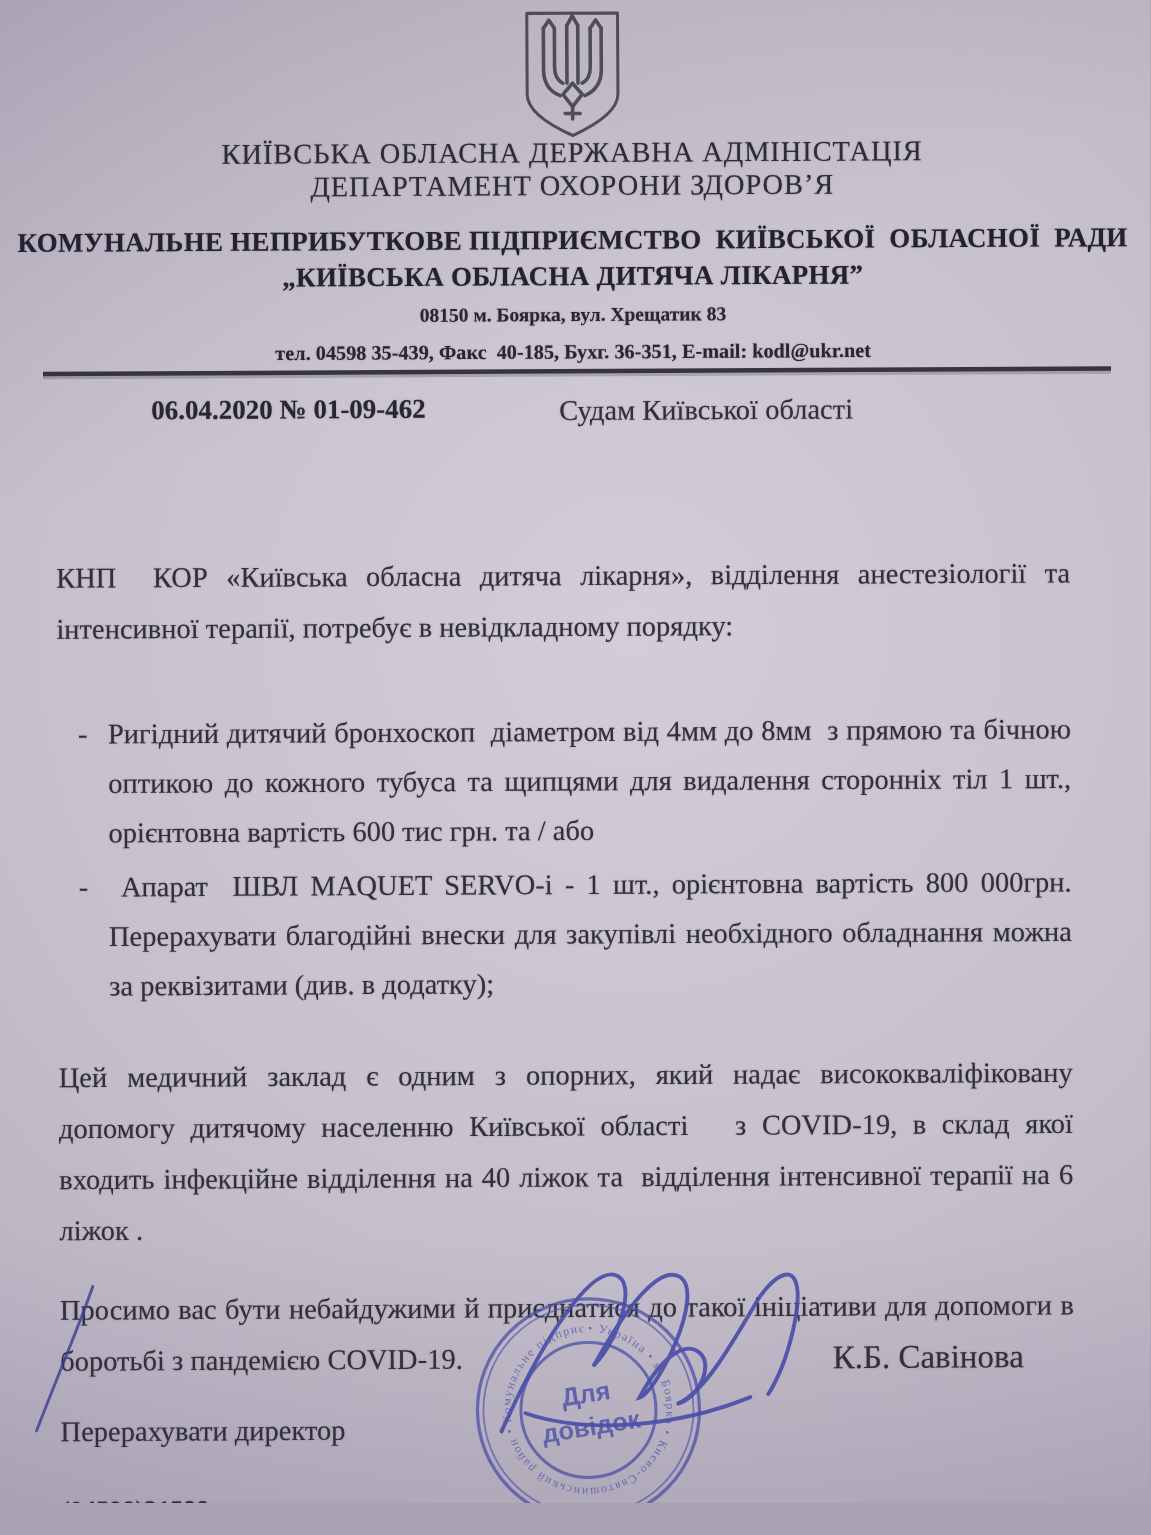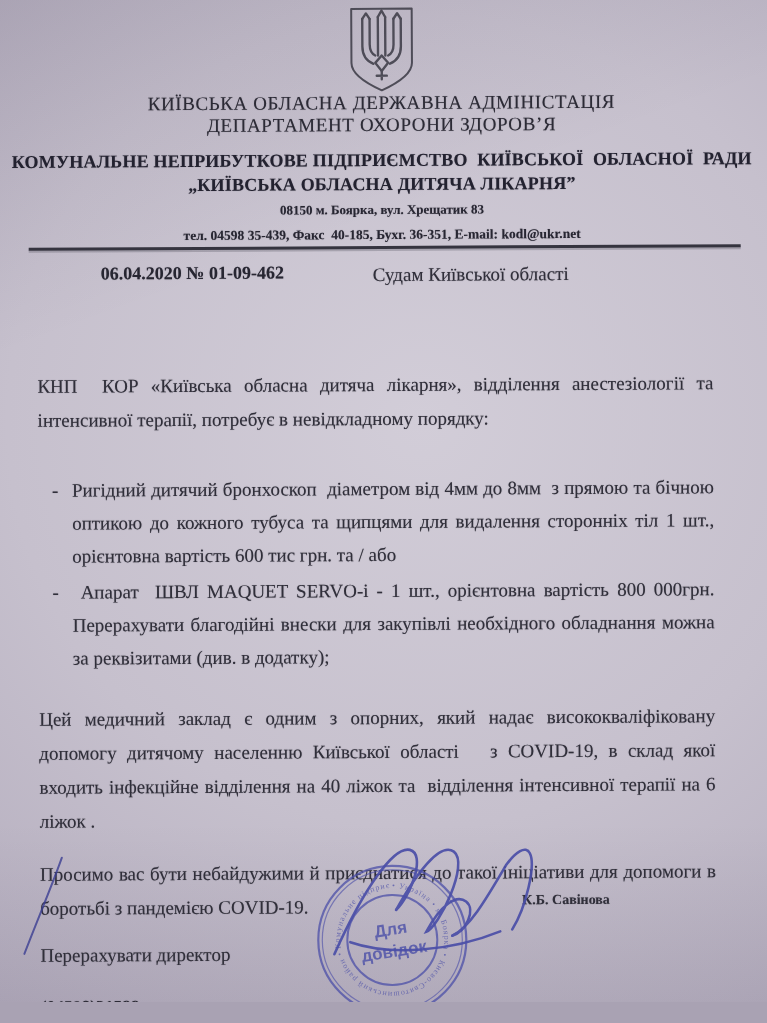--- a/index.html
+++ b/index.html
@@ -33,21 +33,21 @@
   .intro{margin:0;}
   .bullets{margin-top:36px;}
   .bullet{display:flex;}
   .bullet + .bullet{margin-top:3px;}
   .bullet .marker{flex:0 0 34px;font-size:19px;line-height:33px;padding-left:14px;box-sizing:border-box;}
   .bullet .btext{flex:1;font-size:19px;line-height:33px;text-align:justify;}
   .p1{margin-top:28px;}
   .p2{margin-top:5px;}
   .sig-title{left:38px;top:886px;font-size:19px;line-height:27px;}
   .phones{left:38px;top:948px;font-size:17.5px;line-height:23px;font-weight:bold;color:#2b2a35;}
-  .sig-name{left:520px;top:893px;font-size:14px;font-weight:bold;}
+  .sig-name{left:553px;top:893px;font-size:22px;}
   .stamp{left:310px;top:860px;width:160px;height:160px;opacity:.88;}
   .sig-stroke{left:318px;top:836px;width:238px;height:148px;}
   .pen-stroke{left:14px;top:854px;width:58px;height:102px;}
   svg{display:block;}
 </style>
 </head>
 <body>
 
 <div class="page">
   <div class="content">

